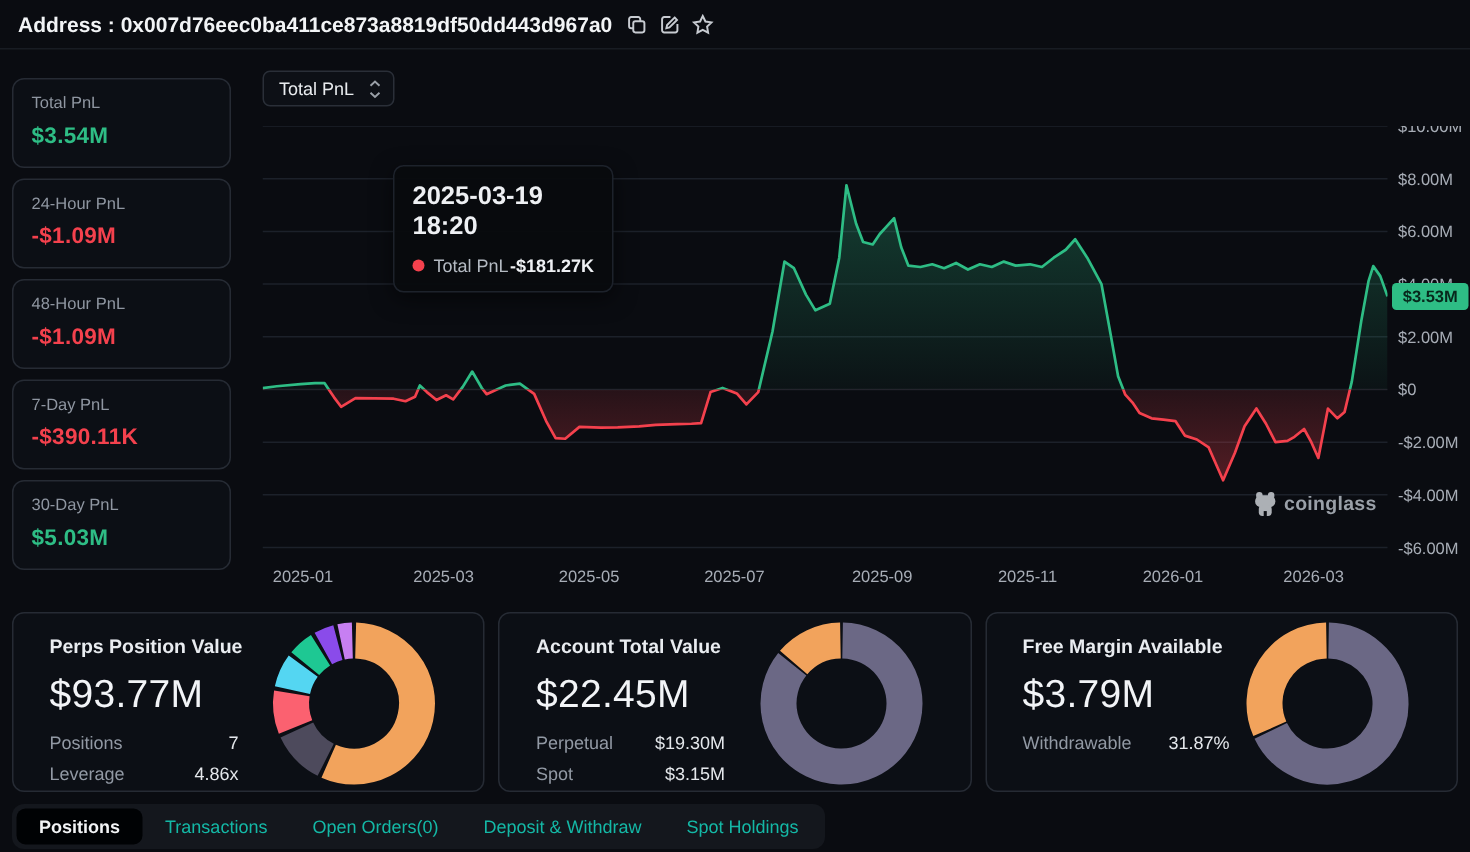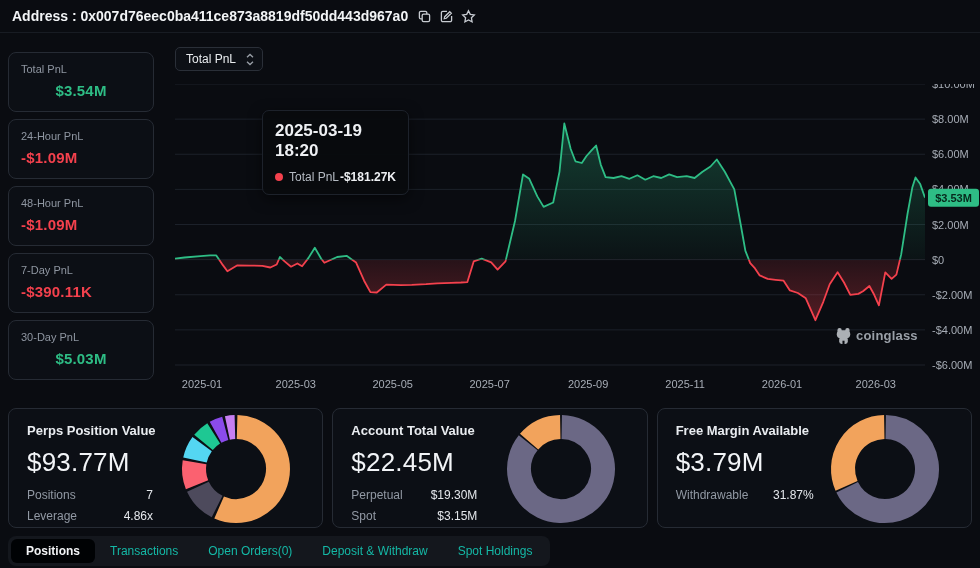--- a/index.html
+++ b/index.html
@@ -14,21 +14,21 @@
   .hdr-label { font-size:14px; font-weight:bold; color:#f2f4f6; }
   .hdr-icons { display:flex; align-items:center; gap:7px; margin-left:9px; }
   .hicon { width:15px; height:15px; display:inline-flex; align-items:center; justify-content:center; cursor:pointer; }
   .hicon svg { stroke:#c7cbd1; fill:none; stroke-width:1.4; }
   
   .side { position:absolute; left:8px; top:52px; width:146px; }
   .pnl-card { height:60px; border:1px solid #262b34; border-radius:8px; background:#0c0f15;
     padding:10px 12px; margin-bottom:7px; }
   .pnl-label { font-size:11px; color:#8f96a1; margin-bottom:7px; }
   .pnl-value { font-size:15px; font-weight:bold; letter-spacing:.2px; }
-  .pnl-value.positive { color:#2ebd85;text-align:center; }
+  .pnl-value.positive { color:#2ebd85; }
   .pnl-value.negative { color:#f4414d; }
   
   .chart-panel { position:absolute; left:160px; top:33px; width:820px; height:375px; }
   .select { position:absolute; left:15px; top:14px; width:88px; height:24px;
     background:#0d1016; border:1px solid #2a2f38; border-radius:5px;
     display:flex; align-items:center; justify-content:space-between; padding:0 8px 0 10px; cursor:pointer; }
   .select span { font-size:12px; color:#e9ecef; }
   .chart-svg { position:absolute; left:15px; top:51px; }
   .watermark { position:absolute; left:676px; top:295px; display:flex; align-items:flex-start; gap:5px; }
   .watermark svg { fill:#c9cdd2; opacity:.85; }
@@ -37,21 +37,21 @@
     background:rgba(8,10,14,.96); border:1px solid #1d222b; border-radius:7px;
     padding:10px 12px; box-shadow:0 4px 14px rgba(0,0,0,.5); }
   .tt-title { font-size:17px; font-weight:bold; color:#eef0f3; margin-bottom:9px; }
   .tt-row { display:flex; align-items:center; font-size:12px; }
   .tt-dot { width:8px; height:8px; border-radius:50%; background:#f4414d; margin-right:6px; flex:none; }
   .tt-series { color:#b4bac2; }
   .tt-val { margin-left:auto; font-weight:bold; color:#eef0f3; }
   
   .cards { position:absolute; left:8px; top:408px; width:964px; display:flex; gap:9px; }
   .sum-card { flex:1; height:120px; border:1px solid #262b34; border-radius:8px;
-    background:#0c0f15; position:relative; padding:14px 18px; }
+    background:#0c0f15; position:relative; padding:14px 24px; }
   .sum-title { font-size:13px; font-weight:bold; color:#e9ecf0; margin-bottom:9px; }
   .sum-value { font-size:26px; font-weight:500; color:#f2f4f7; margin-bottom:10px; letter-spacing:.2px; }
   .sum-row { display:flex; justify-content:space-between; width:126px; font-size:12px; margin-bottom:7px; }
   .sum-row .lbl { color:#9299a4; }
   .sum-row .val { color:#e4e7eb; }
   .donut { position:absolute; right:30px; top:4px; }
   
   .tabs { position:absolute; left:8px; top:536px; display:inline-flex; align-items:center;
     background:#14171d; border-radius:8px; padding:3px; }
   .tab { font-size:12px; color:#14b8a6; padding:5px 15px; border-radius:6px; cursor:pointer; white-space:nowrap; }

